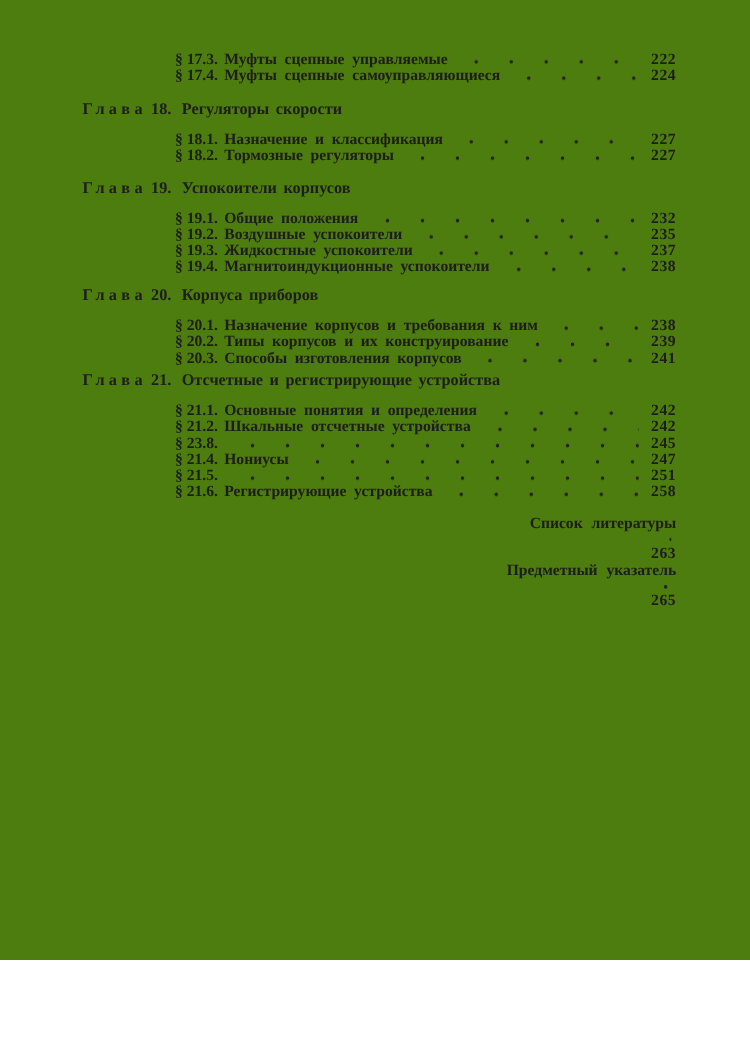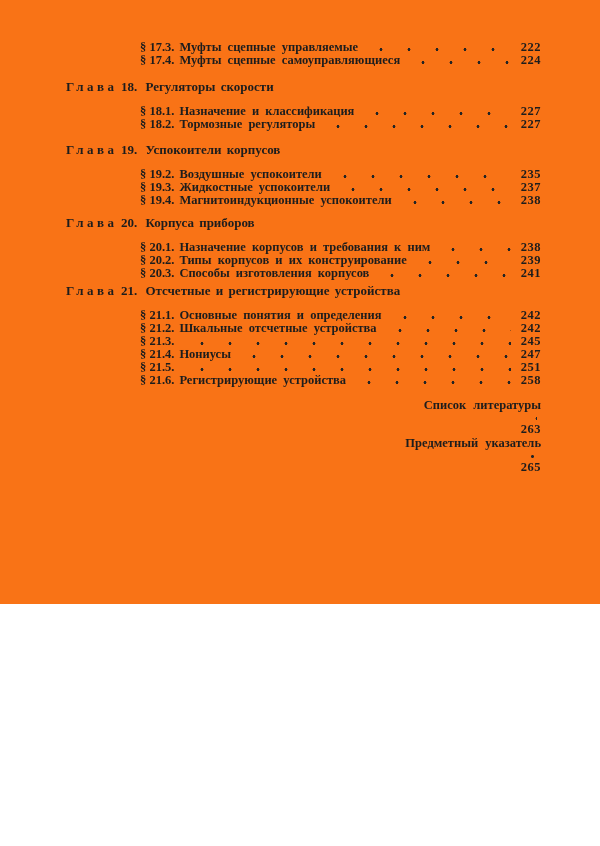--- a/index.html
+++ b/index.html
@@ -1,17 +1,17 @@
 <!DOCTYPE html>
 <html><head>
 <meta charset="utf-8">
 <style>
   html,body { margin:0; padding:0; background:#ffffff; }
   .page {
-    position:relative; width:600px; height:604px; background:#f97316;
+    position:relative; width:600px; height:768px; background:#4d7c0f;
     overflow:hidden; box-sizing:border-box;
     font-family:"Liberation Serif", "DejaVu Serif", serif;
     color:#1d1d1d; font-weight:700;
     -webkit-font-smoothing:antialiased;
   }
   .content { box-sizing:border-box; padding:41px 59px 0 66px; }
 
   .row { display:flex; align-items:flex-end; line-height:13px; font-size:12.5px; }
   .sect { padding-left:74px; }
   .num   { white-space:nowrap; margin-right:5px; }
@@ -74,20 +74,26 @@
       <span class="dots"></span>
       <span class="pg">227</span>
     </div>
 
     <div class="chapter ch19">
       <span class="glava">Глава</span>
       <span class="cnum">19.</span>
       <span class="ctitle">Успокоители корпусов</span>
     </div>
     <div class="row sect">
+      <span class="num">§ 19.1.</span>
+      <span class="title">Общие положения</span>
+      <span class="dots"></span>
+      <span class="pg">232</span>
+    </div>
+    <div class="row sect">
       <span class="num">§ 19.2.</span>
       <span class="title">Воздушные успокоители</span>
       <span class="dots"></span>
       <span class="pg">235</span>
     </div>
     <div class="row sect">
       <span class="num">§ 19.3.</span>
       <span class="title">Жидкостные успокоители</span>
       <span class="dots"></span>
       <span class="pg">237</span>
@@ -134,21 +140,21 @@
       <span class="dots"></span>
       <span class="pg">242</span>
     </div>
     <div class="row sect">
       <span class="num">§ 21.2.</span>
       <span class="title">Шкальные отсчетные устройства</span>
       <span class="dots"></span>
       <span class="pg">242</span>
     </div>
     <div class="row sect">
-      <span class="num">§ 21.3.</span>
+      <span class="num">§ 23.8.</span>
       <span class="dots"></span>
       <span class="pg">245</span>
     </div>
     <div class="row sect">
       <span class="num">§ 21.4.</span>
       <span class="title">Нониусы</span>
       <span class="dots"></span>
       <span class="pg">247</span>
     </div>
     <div class="row sect">

